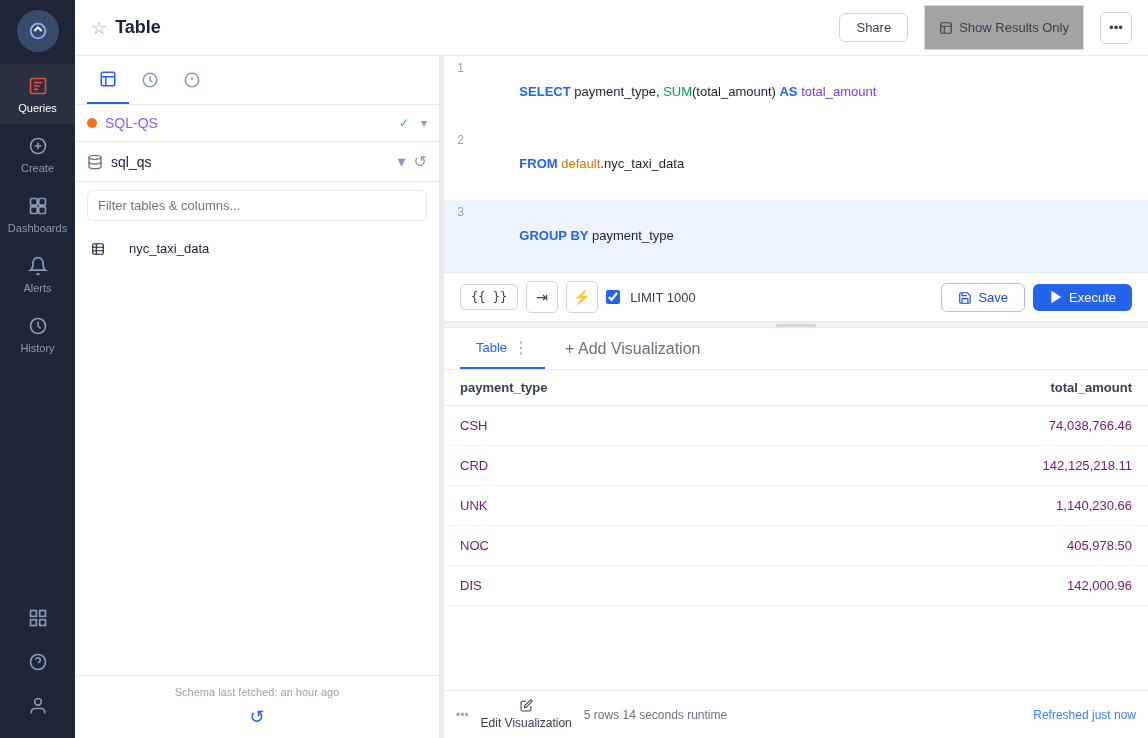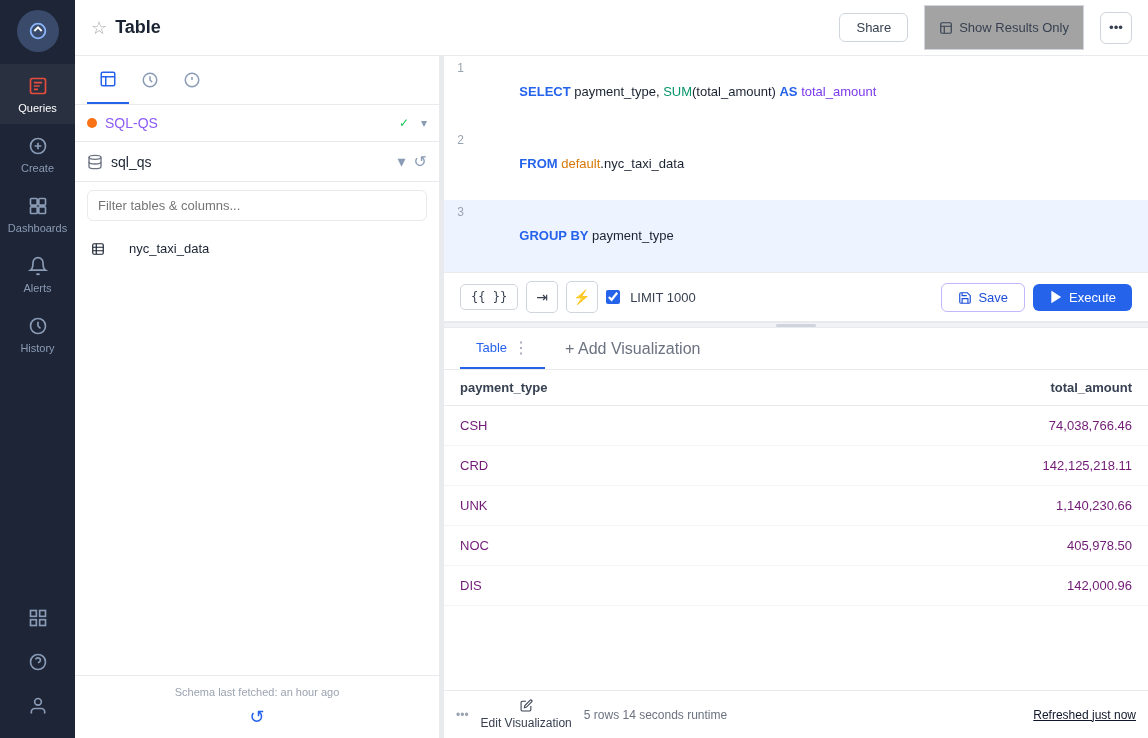--- a/index.html
+++ b/index.html
@@ -347,21 +347,21 @@
       font-size: 12px;
       color: #6b7280;
       gap: 12px;
     }
     .footer-dots { cursor: pointer; color: #9aa3b0; }
     .footer-edit {
       display: flex; align-items: center; gap: 4px;
       cursor: pointer; color: #374151; flex-direction: column;
     }
     .footer-spacer { flex: 1; }
-    .footer-refreshed { color: #0f172a; text-decoration: underline; }
+    .footer-refreshed { color: #3b82f6; }
 
     
     .drag-divider {
       height: 6px;
       background: #f0f2f5;
       border-top: 1px solid #e8eaed;
       border-bottom: 1px solid #e8eaed;
       cursor: row-resize;
       display: flex; align-items: center; justify-content: center;
     }

